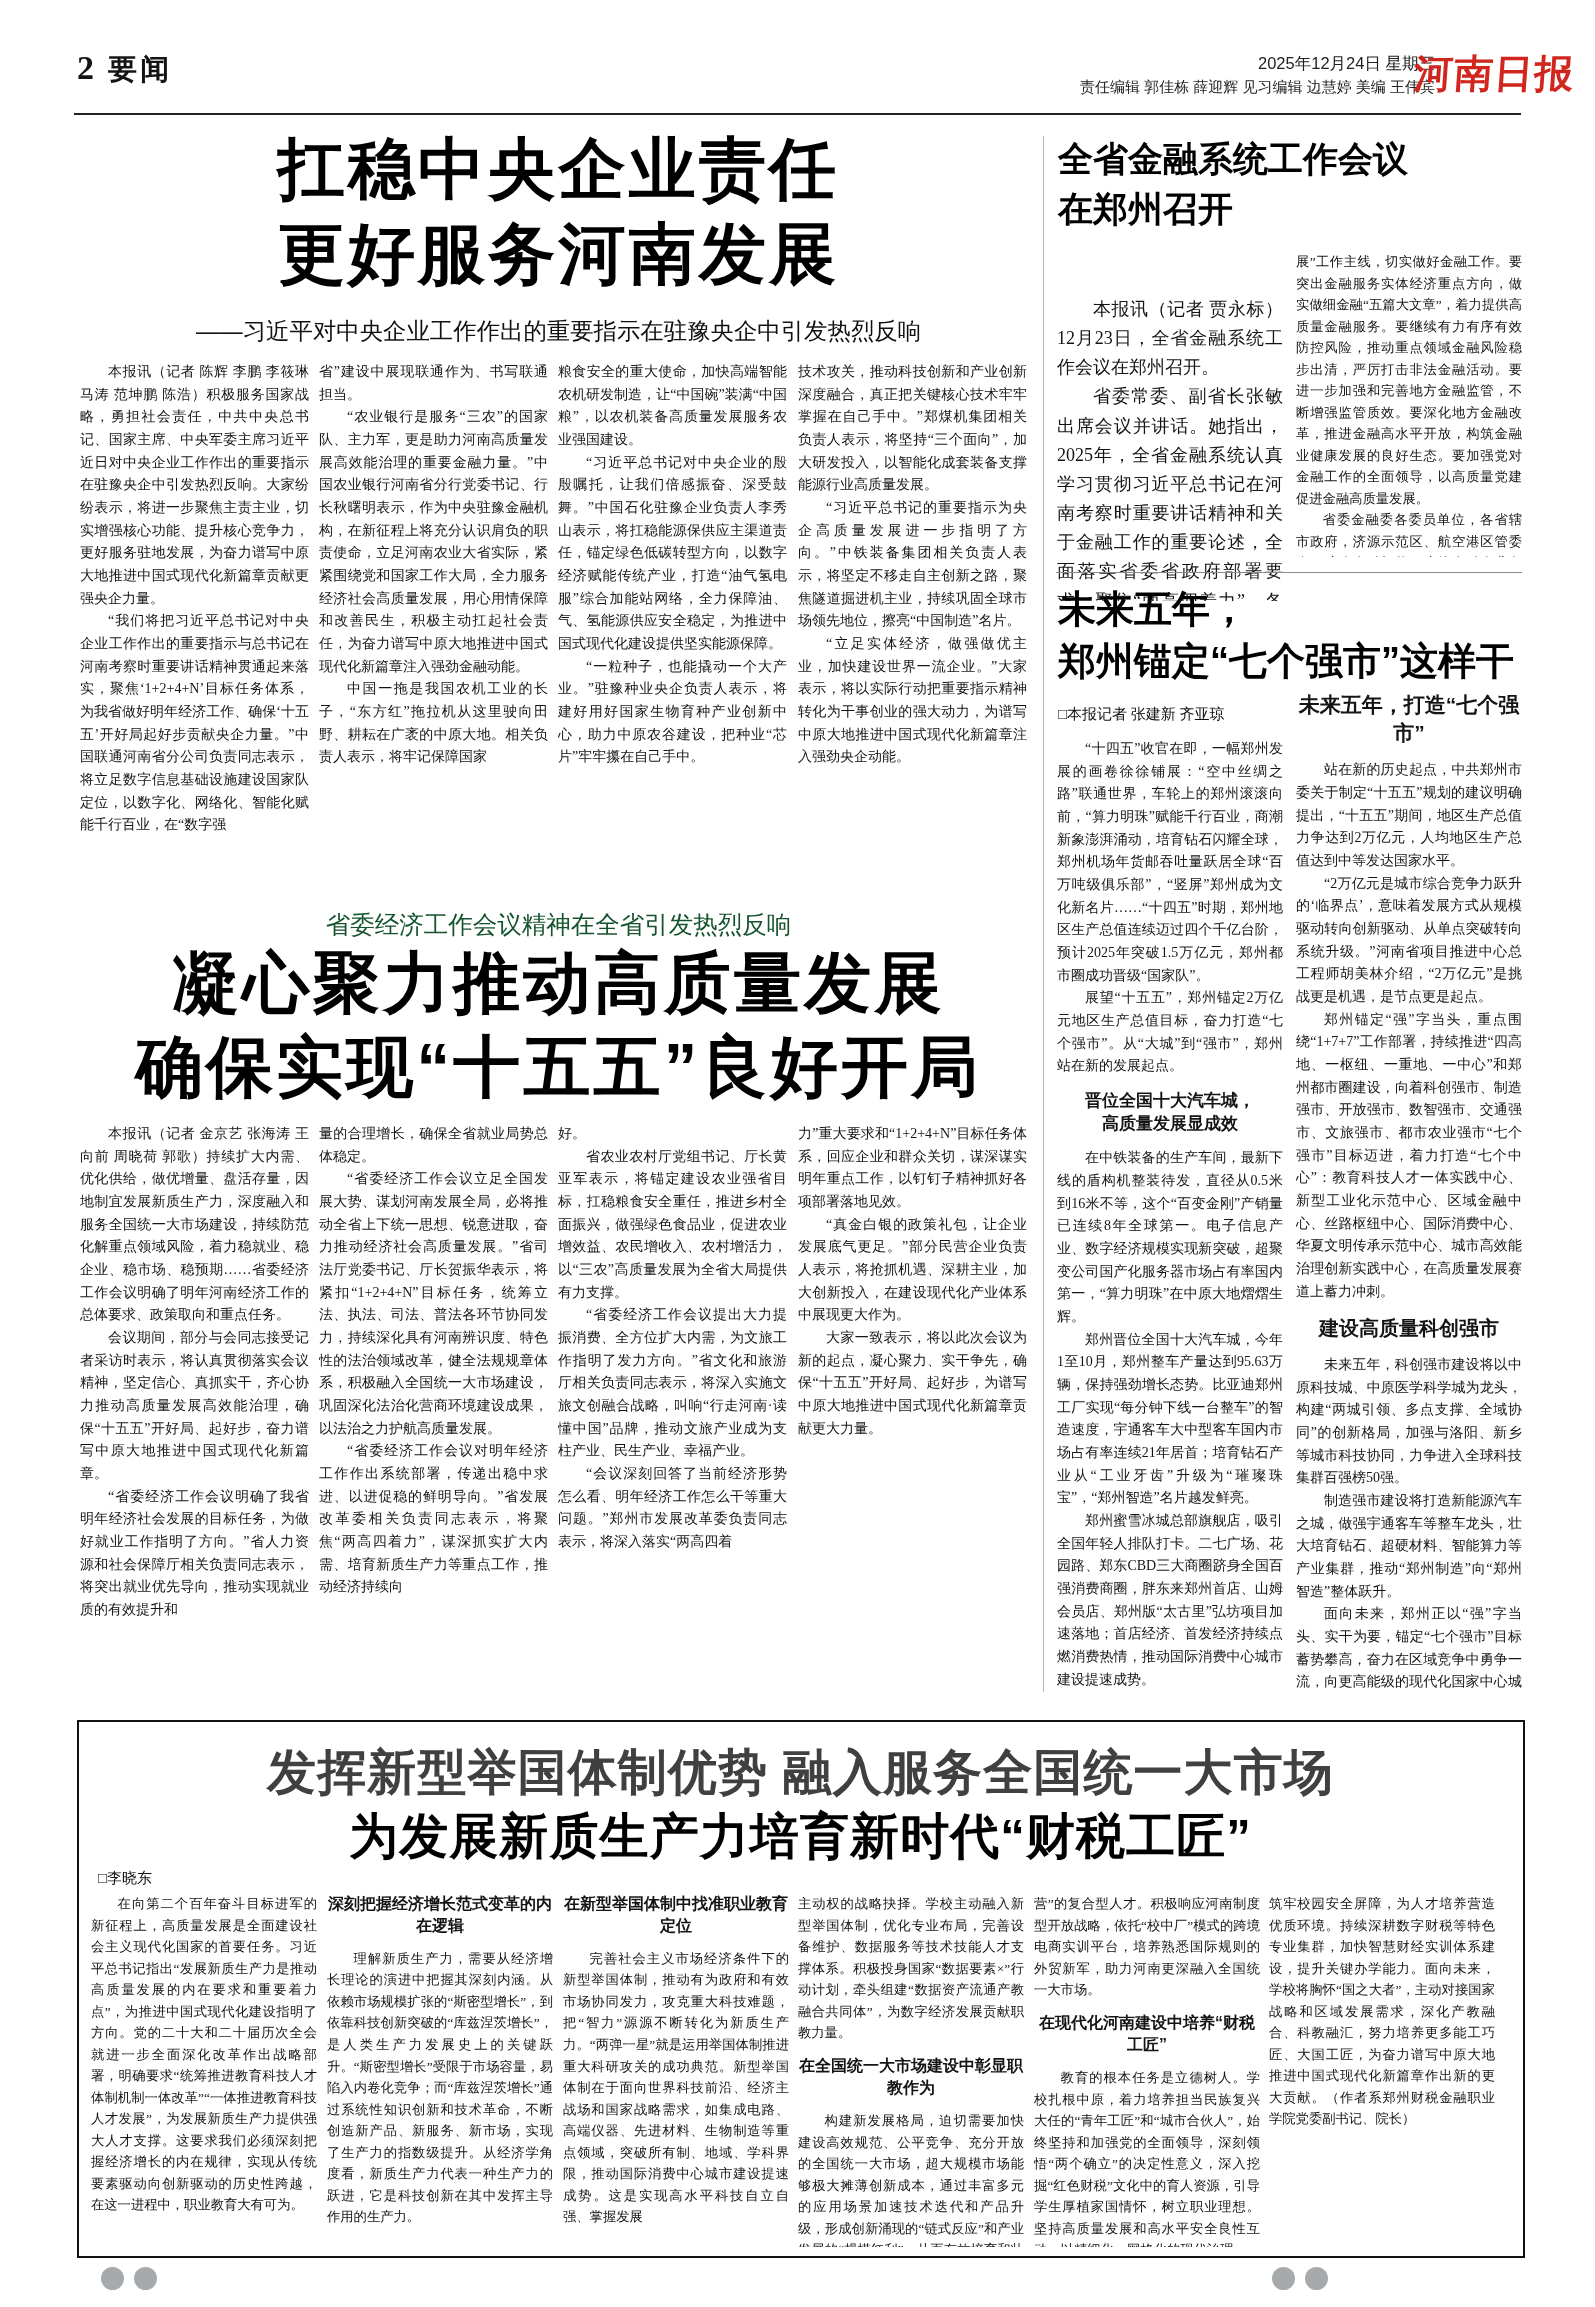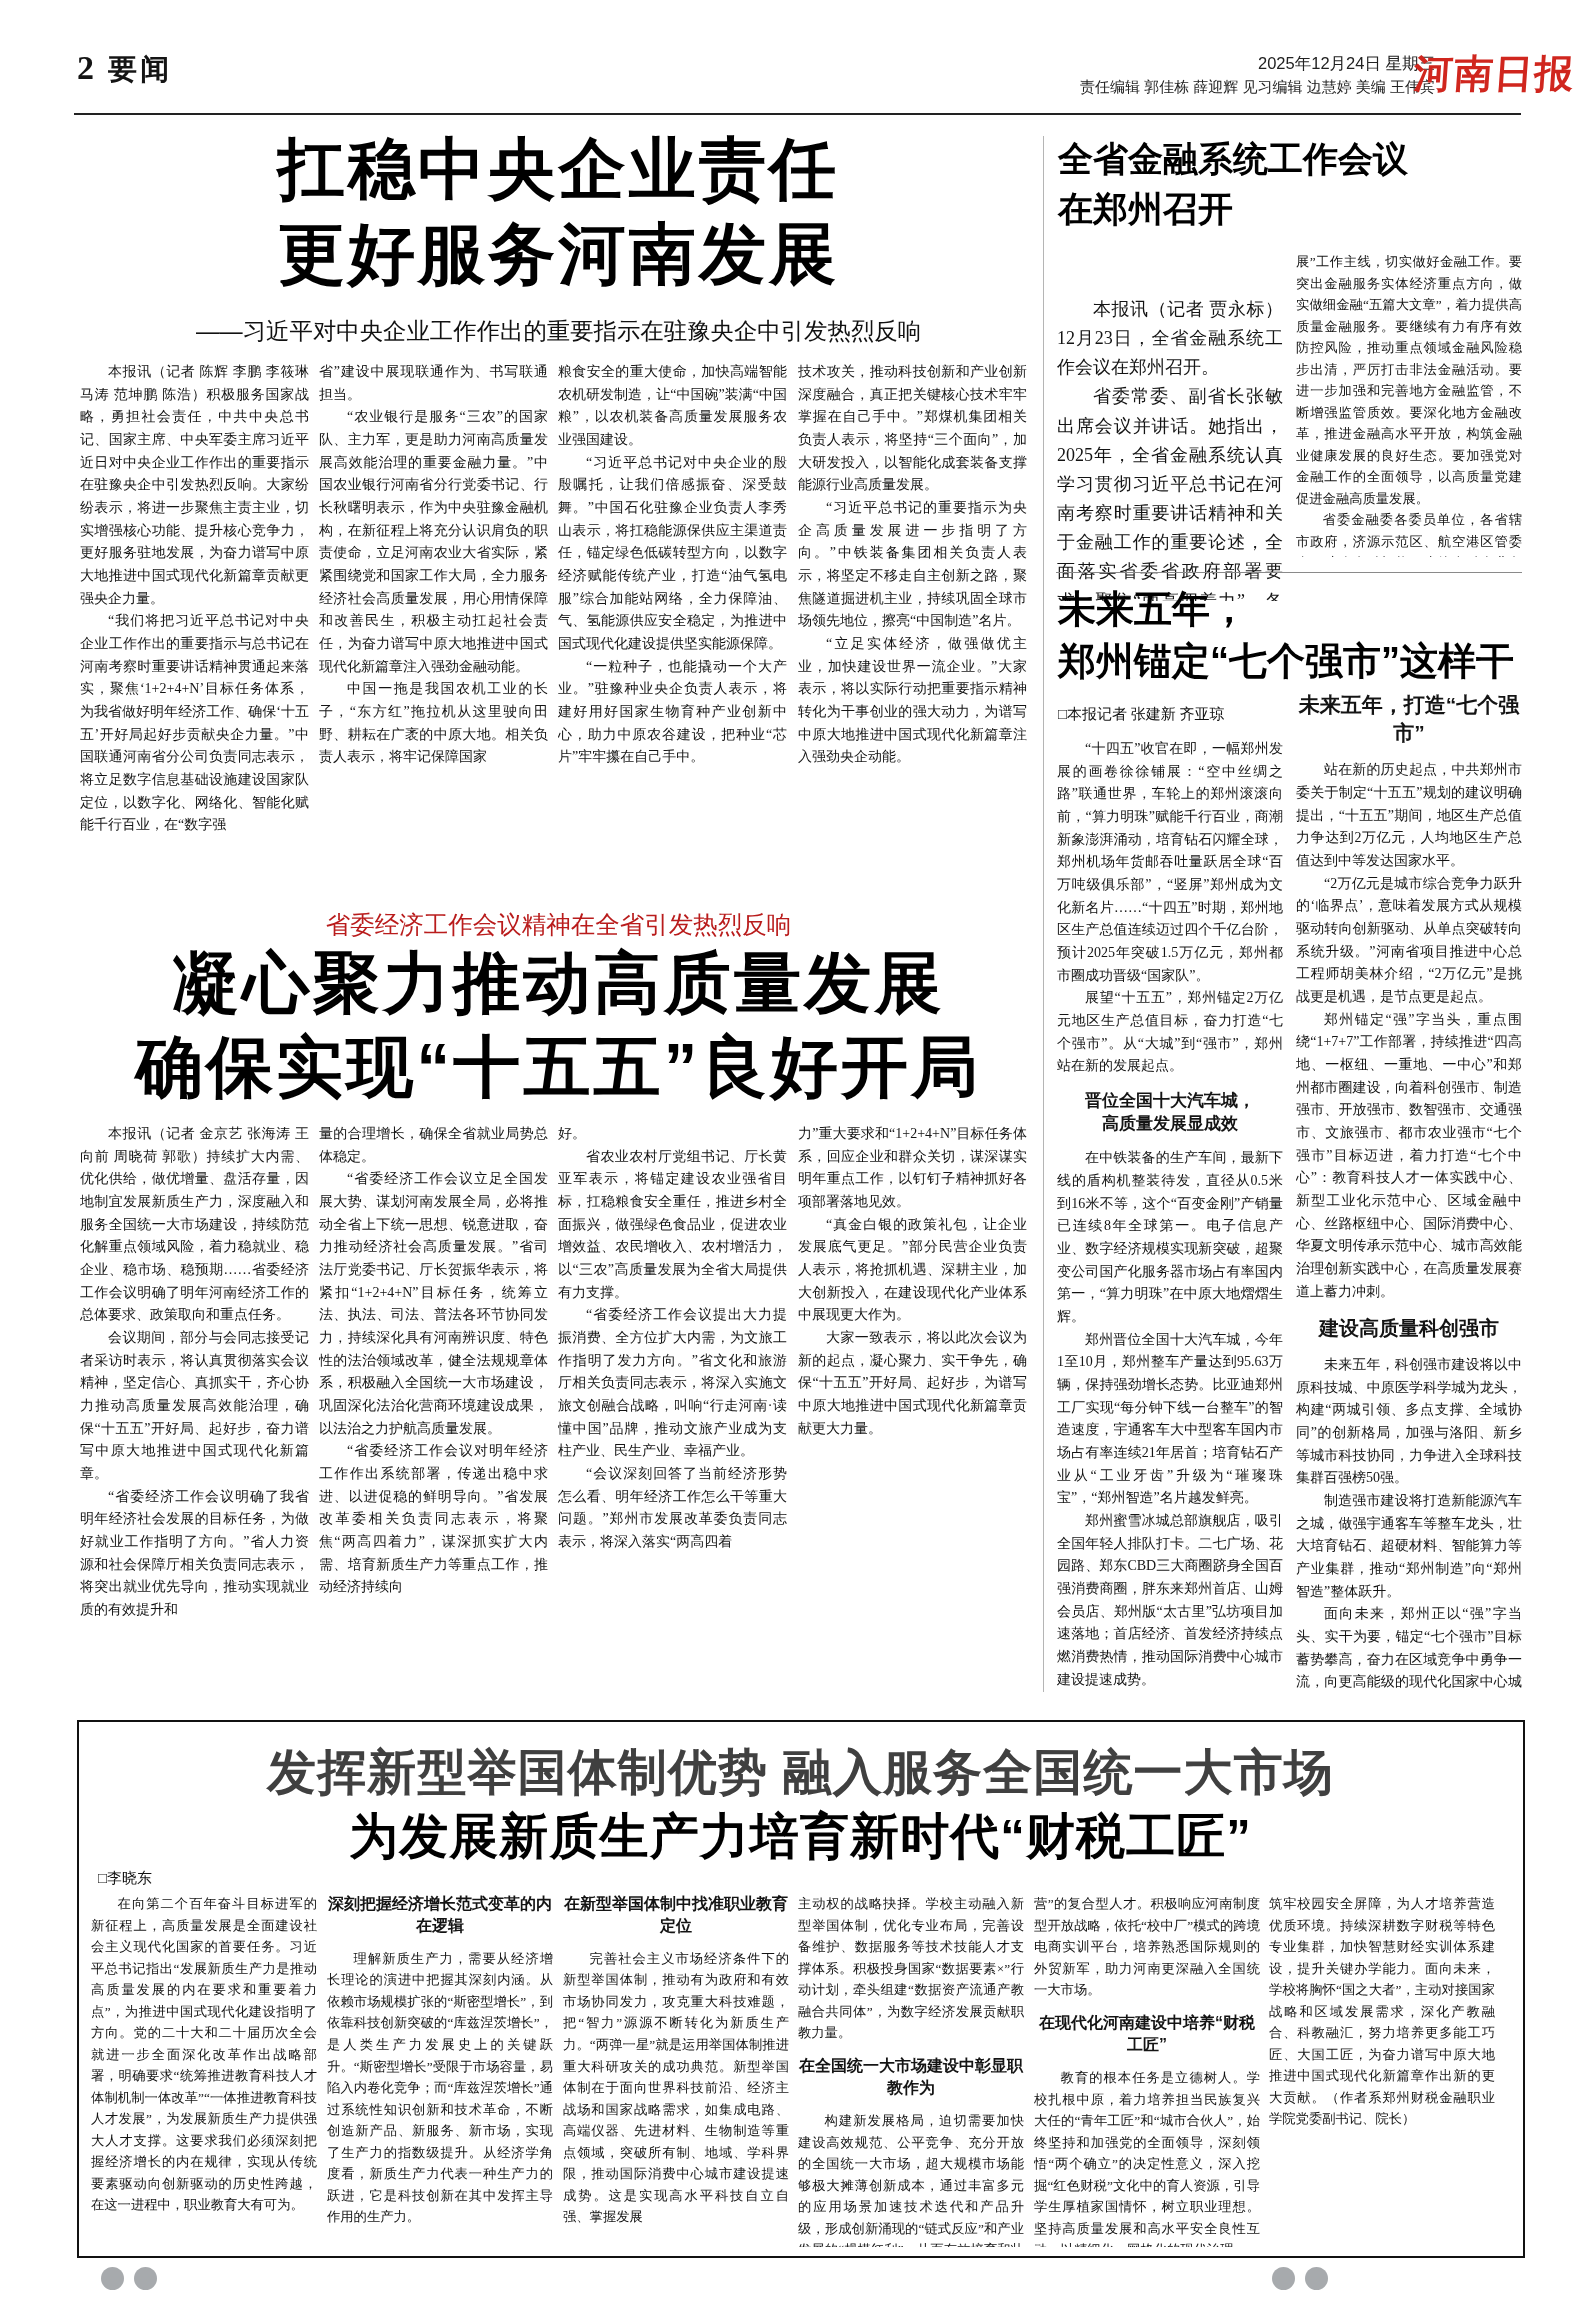--- a/index.html
+++ b/index.html
@@ -13,21 +13,21 @@
   .hdr-right{text-align:right;line-height:1.45;color:#222;}
   .hdr-date{font-size:16.5px;}
   .hdr-editors{font-size:15px;}
   .masthead{font-size:39px;font-weight:bold;color:#d0261e;font-family:"Liberation Serif",serif;
             transform:skewX(-4deg);letter-spacing:1.1px;}
   .rule{background:#222;}
   
   .h-main{width:963px;text-align:center;font-weight:bold;font-family:"Liberation Sans",sans-serif;
           font-size:67px;letter-spacing:3.2px;line-height:1.1;color:#000;}
   .h-sub{width:963px;text-align:center;font-size:23.4px;color:#111;font-family:"Liberation Sans",sans-serif;}
-  .kicker{width:963px;text-align:center;font-size:24.5px;color:#b91c1c;font-family:"Liberation Sans",sans-serif;}
+  .kicker{width:963px;text-align:center;font-size:24.5px;color:#14532d;font-family:"Liberation Sans",sans-serif;}
   .h-right{font-weight:bold;font-family:"Liberation Sans",sans-serif;color:#000;line-height:1.25;}
   
   .col{position:absolute;text-align:justify;font-size:14px;line-height:1.62;overflow:hidden;}
   .col p{margin:0;text-indent:2em;}
   .subhead{font-family:"Liberation Sans",sans-serif;font-weight:bold;text-align:center;
            font-size:17px;line-height:1.35;margin:11.7px 0;text-indent:0;}
   .byline{font-size:15px;color:#111;}
   .vrule{position:absolute;width:1.1px;background:#b5b5b5;}
   .hline{position:absolute;height:1.1px;background:#8a8a8a;}
   .box{position:absolute;border:2.7px solid #111;}

